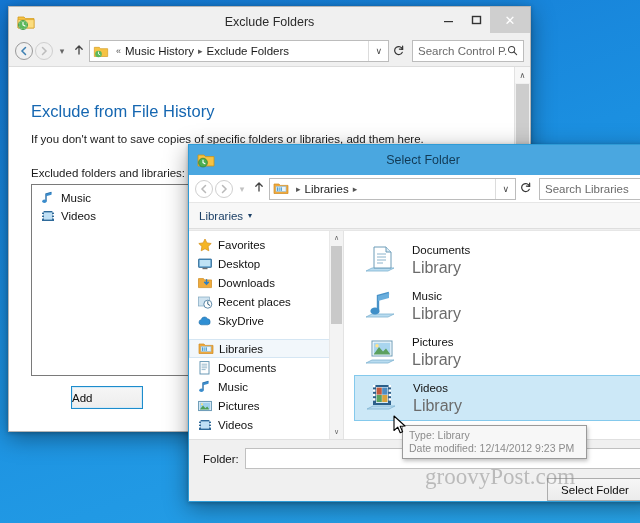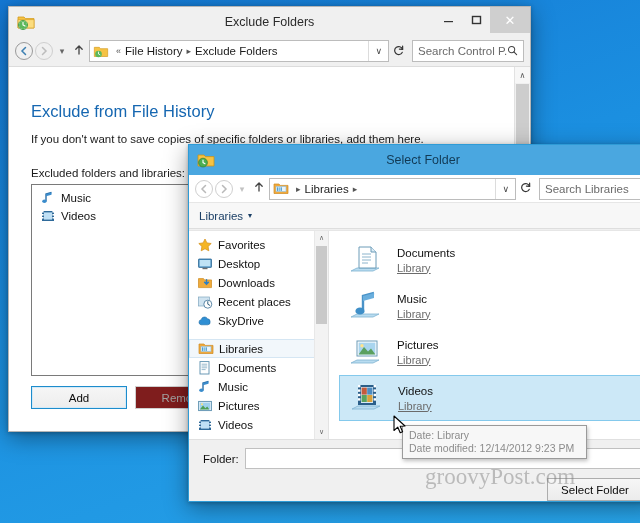--- a/index.html
+++ b/index.html
@@ -175,26 +175,27 @@
   .litem {
     display: flex; align-items: center;
     height: 18px;
     padding-left: 6px;
     font-size: 11.5px;
     color: #111;
   }
   .litem .ic { width: 16px; height: 16px; margin-right: 5px; flex: none; }
   .btnrow { margin-top: 10px; display: flex; gap: 8px; }
   .btn {
-    width: 96px; height: 23px;
+    width: 72px; height: 23px;
     font-size: 11.5px;
     background: linear-gradient(#f6f6f6, #ededed);
     border: 1px solid #adadad;
-    display: flex; align-items: center; justify-content: center;
+    display: flex; align-items: center; justify-content: flex-start;
     color: #0b0b0b;
+    margin-left: 40px;
   }
   .btn.focus { border: 1px solid #1d8ccc; box-shadow: inset 0 0 0 1px #d4eaf7; }
   .btn.disabled { color: #a3a3a3; background: #7f1d1d; border-color: #cfcfcf; }
 
   
   #selectWin {
     left: 188px; top: 144px;
     width: 470px; height: 358px;
     border-color: #2e9bd6;
   }
@@ -211,21 +212,21 @@
     color: #1b3f66;
   }
   #selectWin .body {
     position: absolute;
     left: 0; right: 0; top: 85px; bottom: 62px;
     display: flex;
     background: #fff;
     border-top: 1px solid #e6e6e6;
   }
   .navpane {
-    width: 140px;
+    width: 155px;
     background: #fff;
     border-right: 1px solid #e3e3e3;
     position: relative;
     overflow: hidden;
   }
   .navpane-scroll {
     position: absolute; right: 0; top: 0; bottom: 0;
     width: 14px; background: #f3f3f3;
     border-left: 1px solid #e8e8e8;
   }
@@ -261,21 +262,21 @@
     height: 46px;
     padding-left: 8px;
     margin-right: 6px;
   }
   .frow.sel {
     background: #cce8f7;
     border: 1px solid #84c9ec;
   }
   .frow .bigic { width: 38px; height: 38px; margin-right: 12px; flex: none; }
   .frow .tx .n { font-size: 11.5px; color: #111; }
-  .frow .tx .s { font-size: 11px; color: #6b6b6b; margin-top: 3px; text-decoration: underline; }
+  .frow .tx .s { font-size: 16px; color: #6b6b6b; margin-top: 3px; }
 
   #selectWin .footer {
     position: absolute;
     left: 0; right: 0; bottom: 0; height: 62px;
     background: #f0f0f0;
     border-top: 1px solid #e0e0e0;
   }
   .folderrow {
     display: flex; align-items: center;
     padding: 8px 14px 0 14px;
@@ -387,21 +388,21 @@
     </div>
     <div class="crumbbox">
       <span class="ci">
         <svg width="16" height="15" viewBox="0 0 18 18">
           <path d="M1 4 h6 l1.4 1.6 H17 V15 H1 Z" fill="#f6c344" stroke="#d39a1d" stroke-width="0.8"></path>
           <circle cx="6" cy="12" r="4" fill="#5cb85c"></circle>
           <path d="M6 9.6 V12 l1.8 1" stroke="#fff" stroke-width="1" fill="none" stroke-linecap="round"></path>
         </svg>
       </span>
       <span class="crumb-sep">«</span>
-      <span class="crumb-txt">File History</span>
+      <span class="crumb-txt">Music History</span>
       <span class="crumb-sep">▸</span>
       <span class="crumb-txt">Exclude Folders</span>
       <span class="crumb-spacer"></span>
       <span class="crumb-v">∨</span>
     </div>
     <div class="navsmall">
       <svg width="13" height="13" viewBox="0 0 13 13">
           <path d="M10.4 5.2 A4 4 0 1 0 10.2 8.4" stroke="#333" stroke-width="1.2" fill="none" stroke-linecap="round"></path>
           <path d="M10.6 2 L10.7 5.4 L7.4 5.1" stroke="#333" stroke-width="1.2" fill="none" stroke-linecap="round" stroke-linejoin="round"></path>
         </svg>
@@ -730,21 +731,21 @@
       <div class="btn-wide">
         <span>Select Folder</span>
       </div>
     </div>
   </div>
 </div>
 
 <div id="watermark">groovyPost.com</div>
 
 <div id="tooltip">
-  <div>Date: Library</div>
+  <div>Type: Library</div>
   <div>Date modified: 12/14/2012 9:23 PM</div>
 </div>
 
 <div id="cursor">
   <svg width="16" height="22" viewBox="0 0 16 22">
     <path d="M1 1 L1 15.5 L4.8 12.2 L7.2 17.8 L9.6 16.7 L7.2 11.3 L12 11 Z" fill="#ffffff" stroke="#000000" stroke-width="1.1" stroke-linejoin="round"></path>
   </svg>
 </div>
 
 </body></html>

